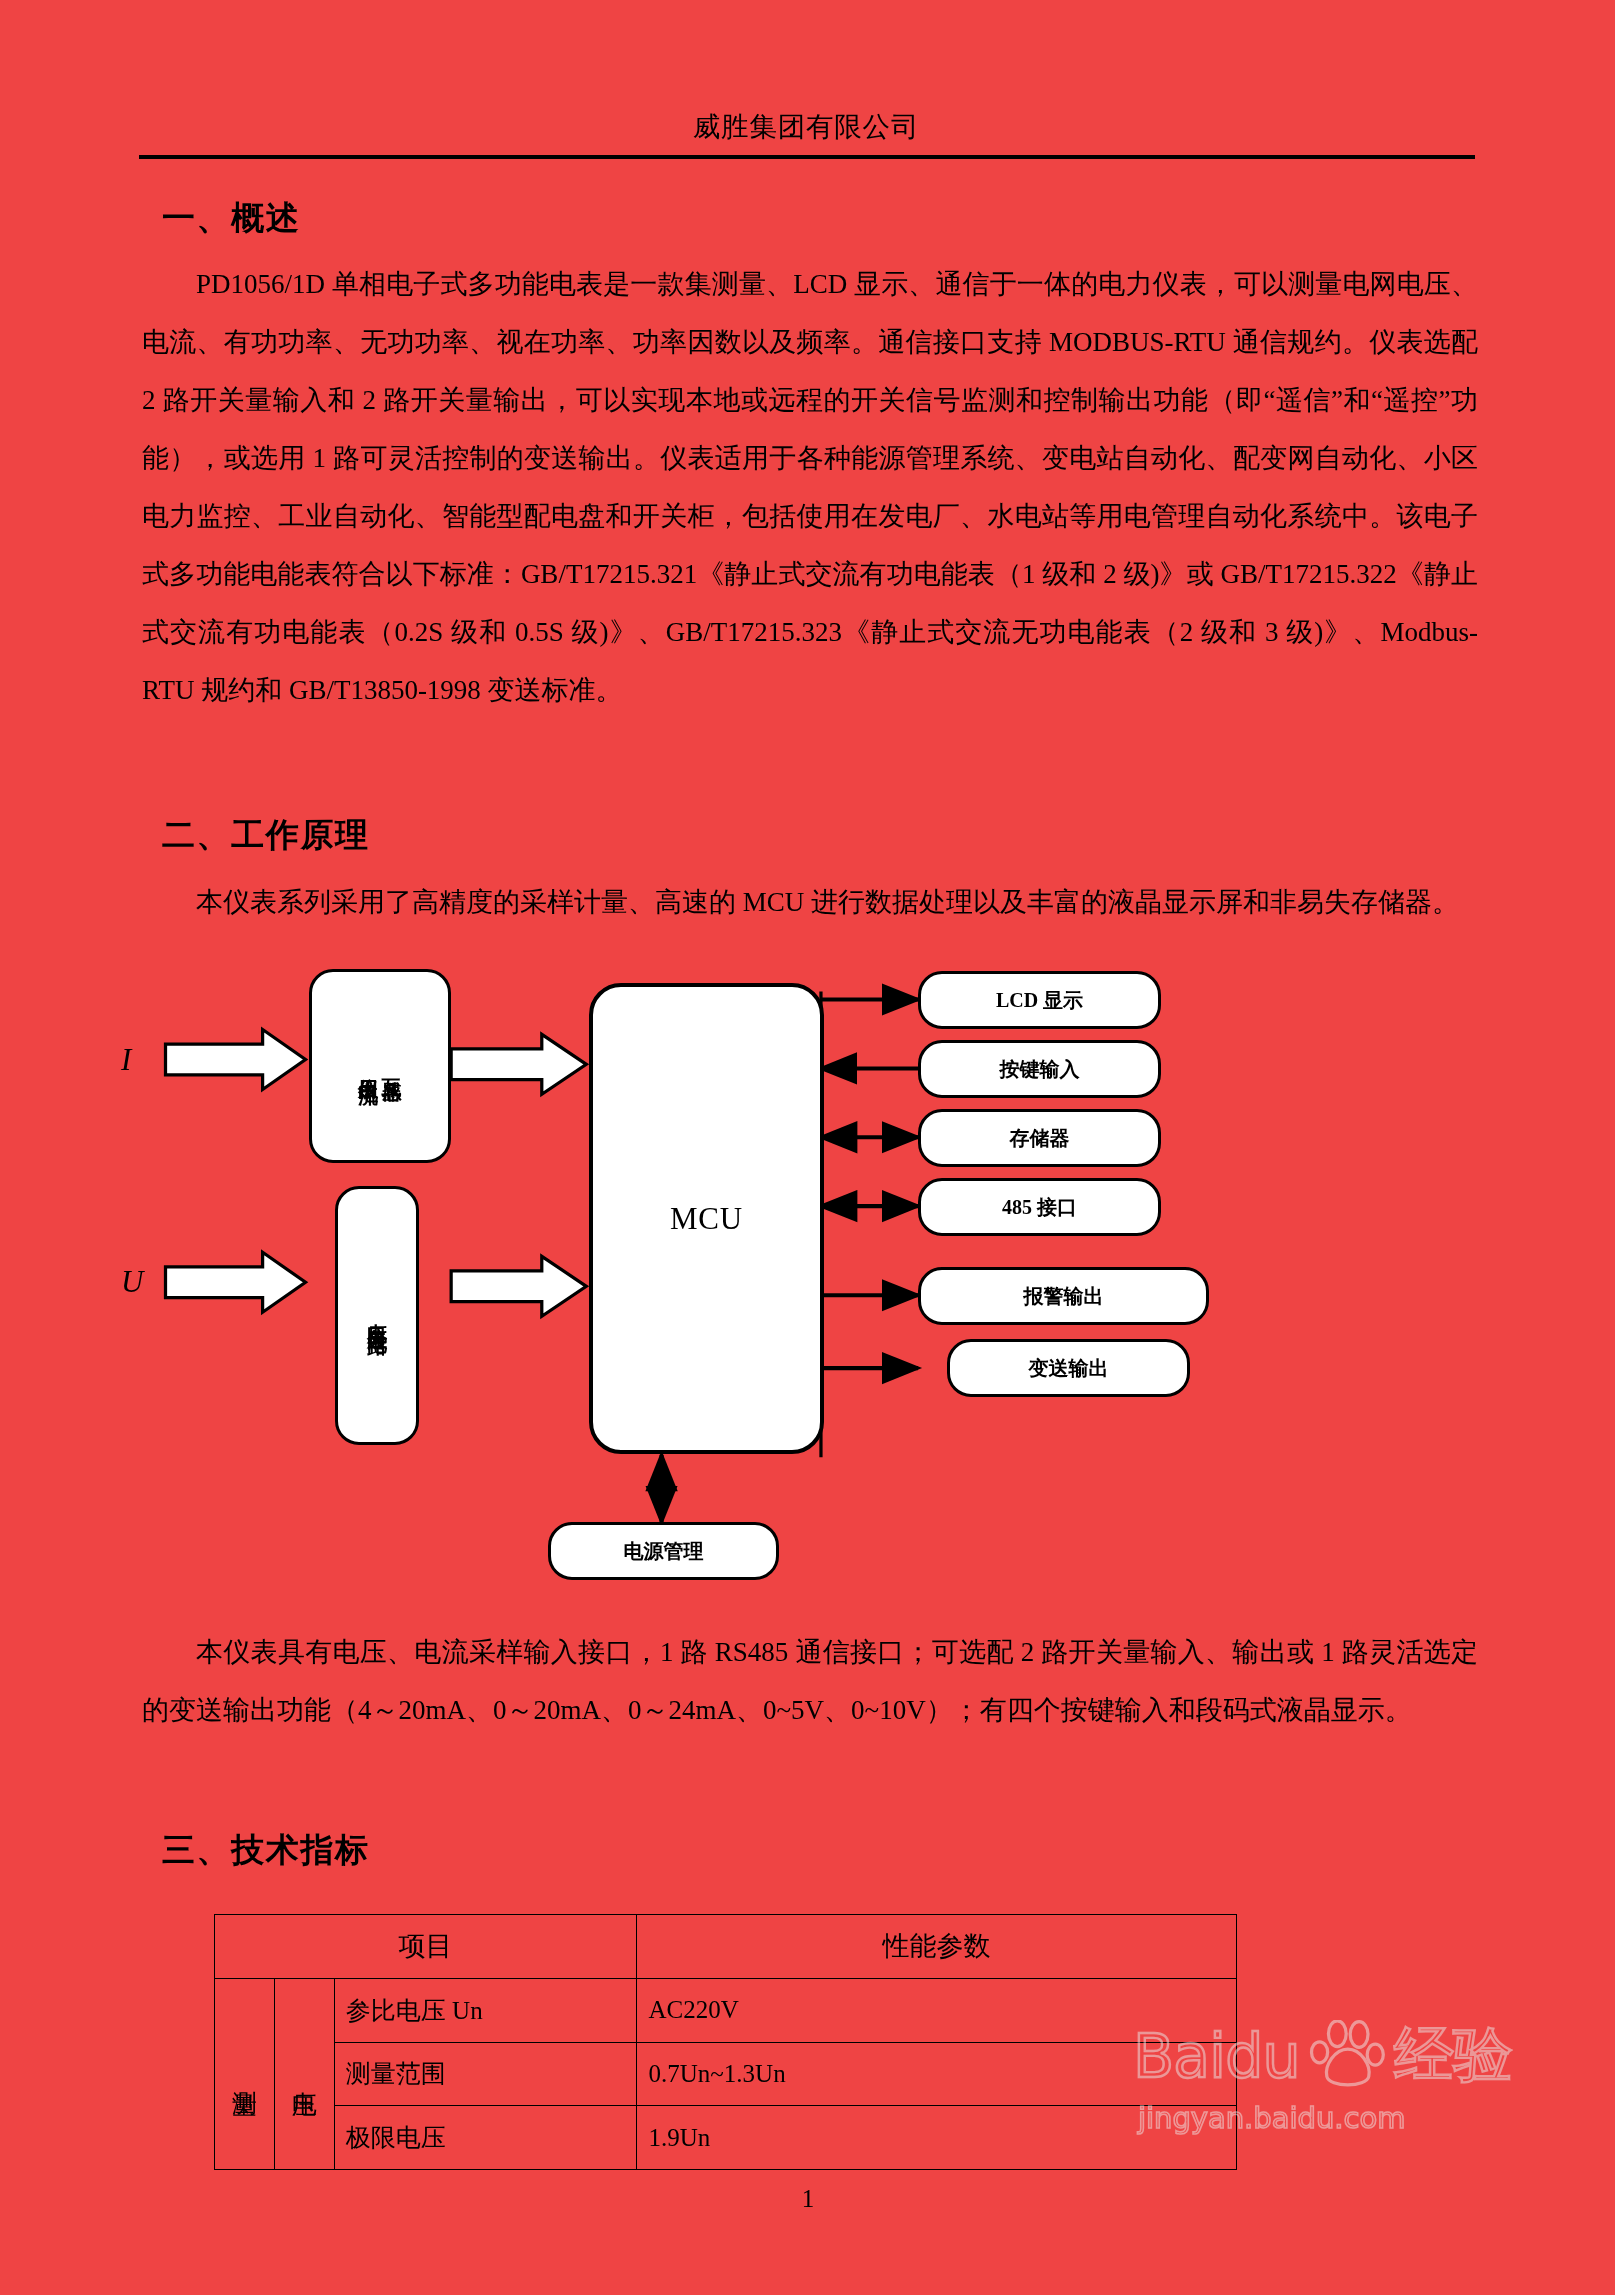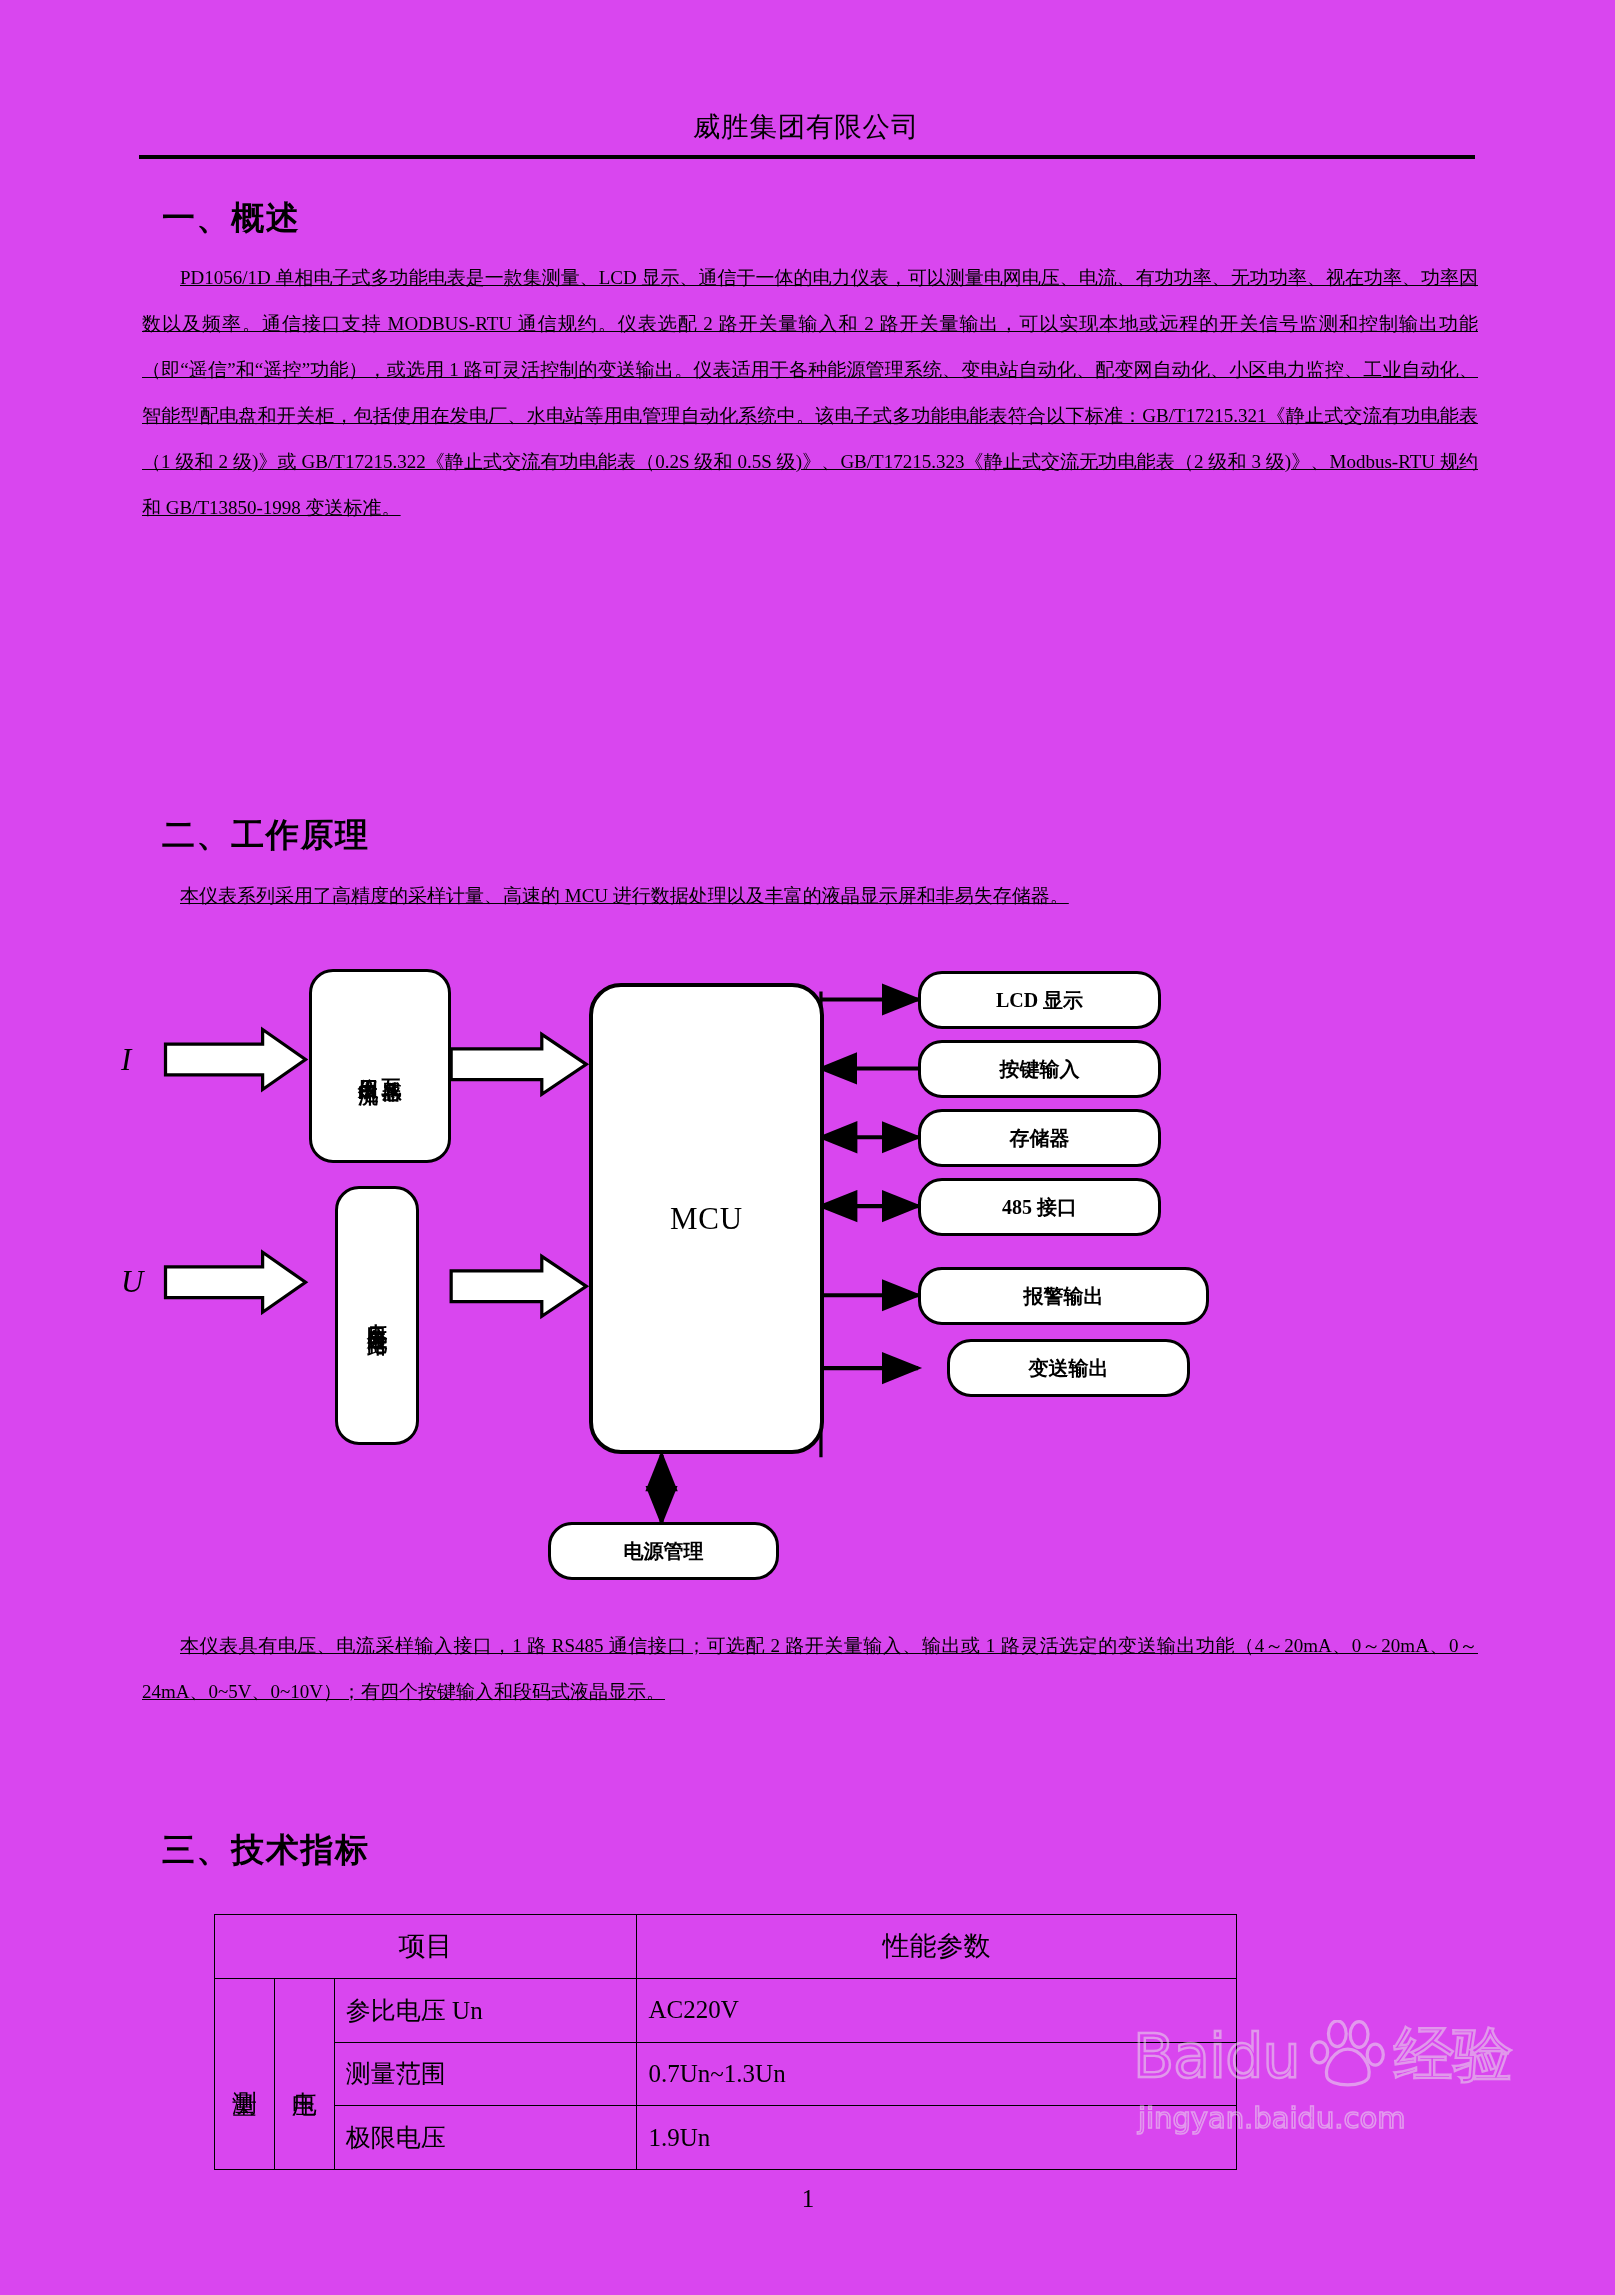--- a/index.html
+++ b/index.html
@@ -8,21 +8,21 @@
     background: #ffffff;
   }
   body {
     font-family: "Liberation Serif", "DejaVu Serif", serif;
     color: #000000;
   }
   #page {
     position: relative;
     width: 1616px;
     height: 2295px;
-    background: #d946ef;
+    background: #ef4444;
     overflow: hidden;
   }
 
   
   .page-header {
     position: absolute;
     left: 138px;
     top: 109px;
     width: 1336px;
     text-align: center;
@@ -44,26 +44,25 @@
     font-family: "DejaVu Sans", "Liberation Sans", sans-serif;
     font-weight: bold;
     font-size: 33px;
     letter-spacing: 1.6px;
     white-space: nowrap;
   }
 
   
   .para {
     position: absolute;
-    font-size: 19px;
-    line-height: 46px;
+    font-size: 27px;
+    line-height: 58px;
     text-align: justify;
     text-justify: inter-ideograph;
     letter-spacing: 0px;
-    text-decoration: underline;
   }
   .para p { margin: 0; text-indent: 2em; }
 
   
   #diagram {
     position: absolute;
     left: 121px;
     top: 955px;
     width: 1230px;
     height: 648px;

